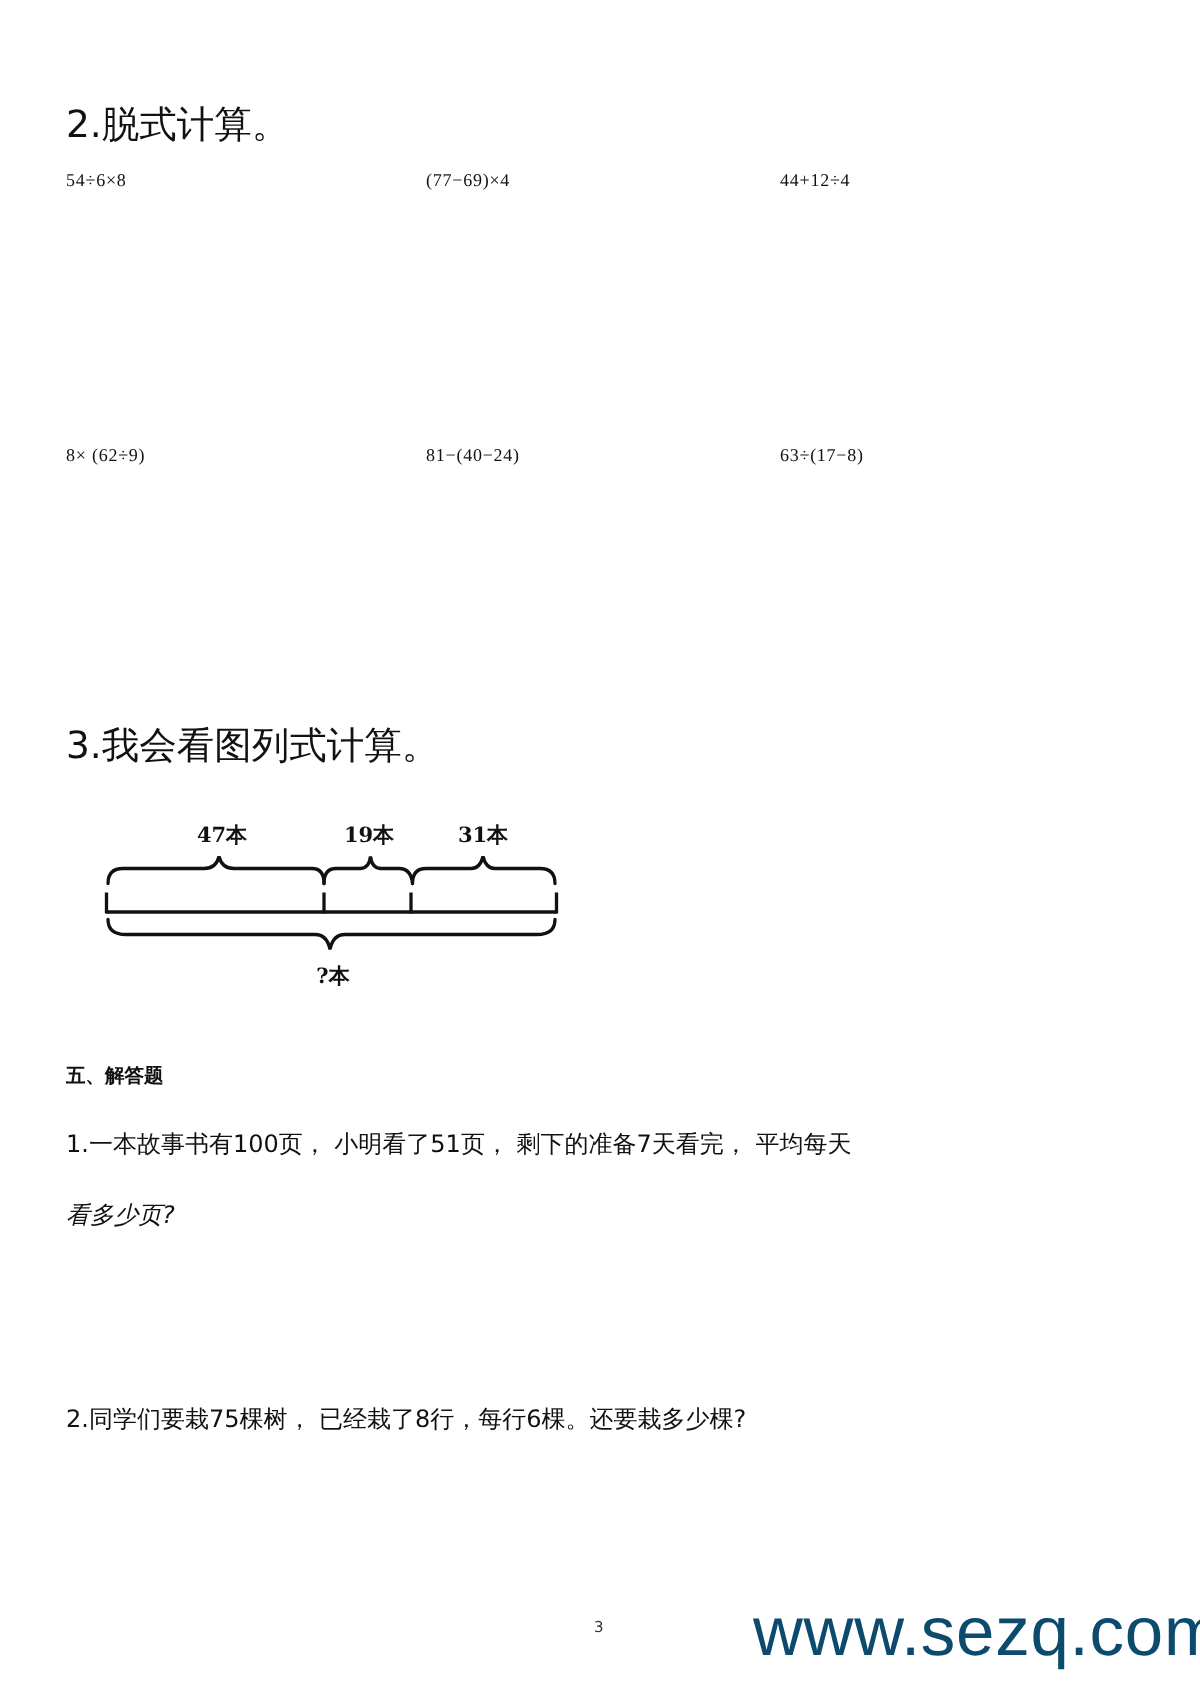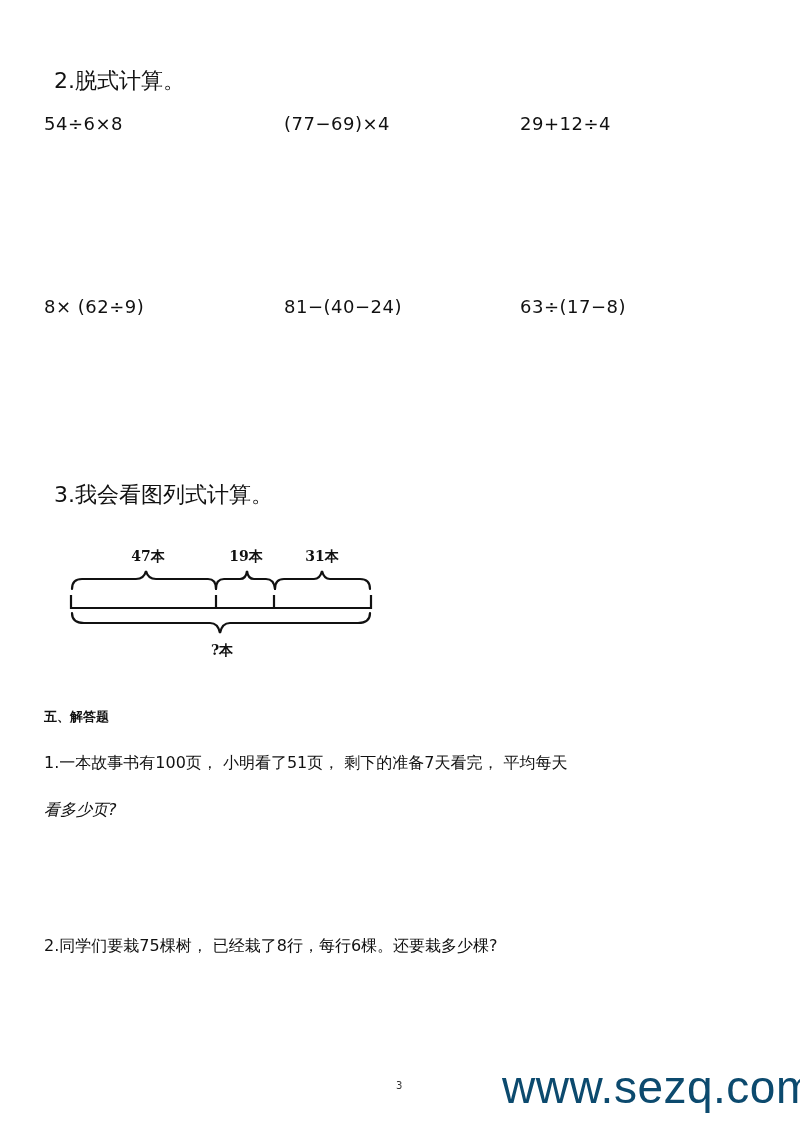--- a/index.html
+++ b/index.html
@@ -1,36 +1,36 @@
 <!DOCTYPE html>
 <html><head>
   <meta charset="utf-8">
   <style>
     html, body { margin: 0; padding: 0; background: #ffffff; }
     body { width: 800px; height: 1132px; position: relative; overflow: hidden;
            font-family: "DejaVu Sans", "Liberation Sans", sans-serif; color: #111; }
     .abs { position: absolute; white-space: nowrap; }
-    .heading { font-size: 22px; margin-left: 10px; }
-    .expr { font-size: 18px; letter-spacing: 0.5px; }
+    .heading { font-size: 25px; }
+    .expr { font-size: 12px; letter-spacing: 0.5px; font-family: Liberation Serif, serif; }
     .section { font-size: 13px; font-weight: bold; }
     .problem { font-size: 16px; }
     .page-num { font-size: 10px; color: #333; }
     .watermark { font-family: "Liberation Sans", sans-serif; font-size: 46px; color: #0c4a6e; letter-spacing: 0.5px; }
     .diagram { position: absolute; left: 60px; top: 535px; width: 320px; height: 130px; }
     .diagram svg { width: 320px; height: 130px; }
     .diag-label { font-family: "DejaVu Serif", "Liberation Serif", serif; font-weight: bold; font-size: 14px; fill: #111; }
   </style>
 </head>
 <body>
 
 <div class="abs heading" style="left:44px; top:66px;">2.脱式计算。</div>
 
 <div class="abs expr" style="left:44px; top:113px;">54÷6×8</div>
 <div class="abs expr" style="left:284px; top:113px;">(77−69)×4</div>
-<div class="abs expr" style="left:520px; top:113px;">29+12÷4</div>
+<div class="abs expr" style="left:520px; top:113px;">44+12÷4</div>
 
 <div class="abs expr" style="left:44px; top:296px;">8× (62÷9)</div>
 <div class="abs expr" style="left:284px; top:296px;">81−(40−24)</div>
 <div class="abs expr" style="left:520px; top:296px;text-align:right;">63÷(17−8)</div>
 
 <div class="abs heading" style="left:44px; top:480px;">3.我会看图列式计算。</div>
 
 <div class="diagram">
   <svg viewBox="0 0 320 130" xmlns="http://www.w3.org/2000/svg">
 

